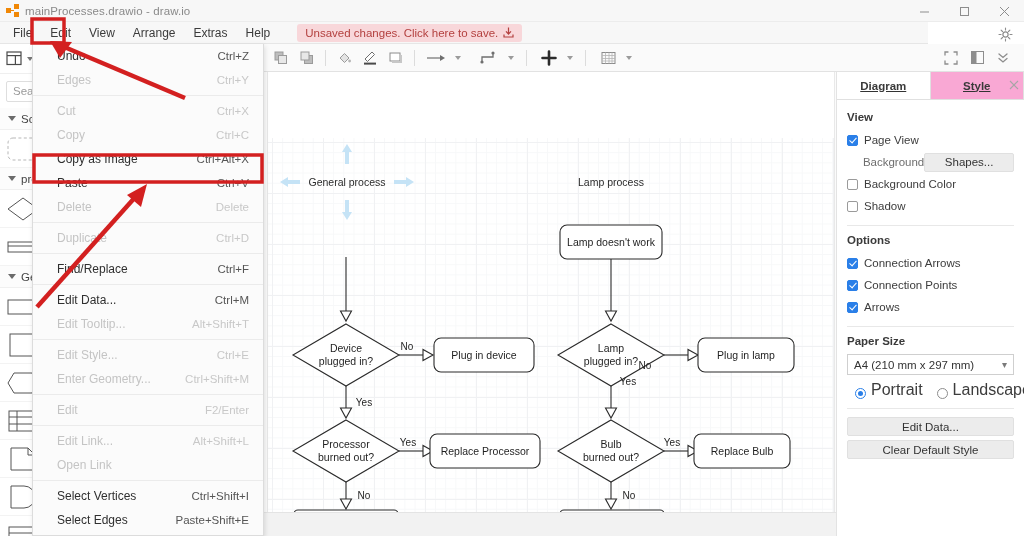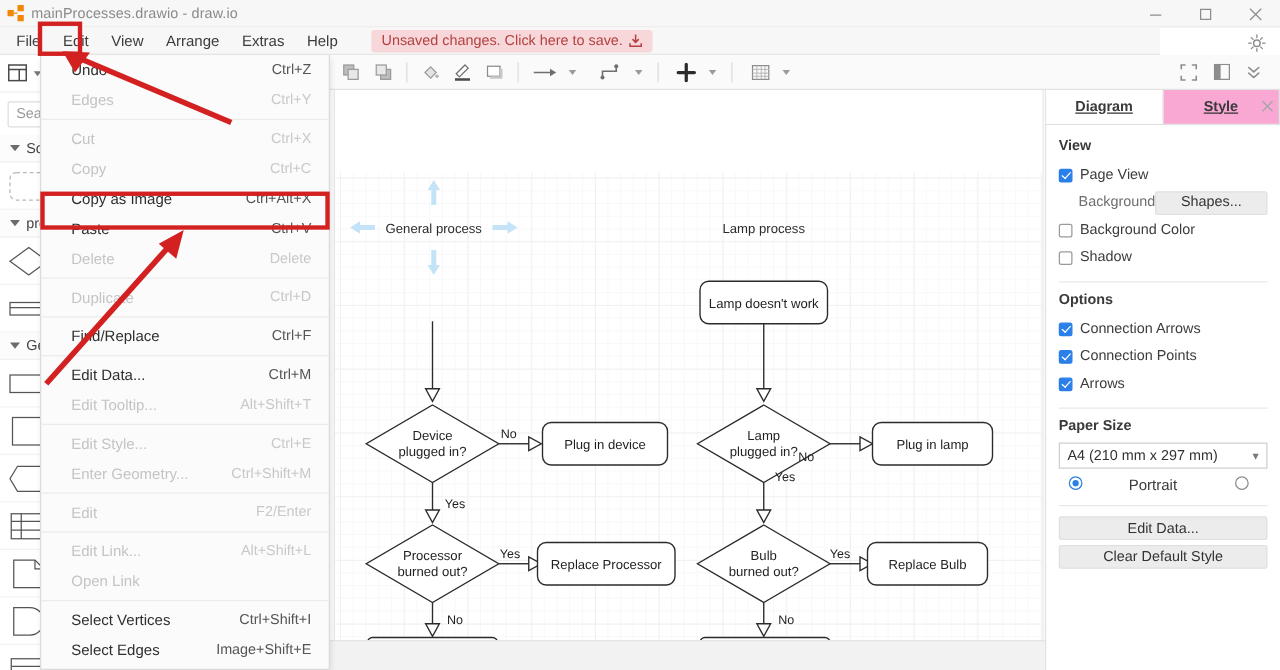--- a/index.html
+++ b/index.html
@@ -165,21 +165,21 @@
     font-size:11.5px; color:#333;
   }
   #btn-change { margin-left:auto; width:96px; }
   .rp-sep { height:1px; background:#e8e8e8; margin:9px 0 8px 0; }
   #paper-select {
     width:100%; height:21px; border:1px solid #cfcfcf; background:#fff;
     font-size:11.5px; color:#333; display:flex; align-items:center;
     padding: 0 6px; position:relative; margin-bottom:6px;
   }
   #paper-select .chev { margin-left:auto; color:#7a7a7a; font-size:10px; }
-  .orient-row { display:flex; align-items:flex-start; font-size:12px; color:#3c3c3c; padding-left:8px;gap:32px; }
+  .orient-row { display:flex; align-items:flex-end; font-size:16px; color:#3c3c3c; padding-left:8px; }
   .orient-row .rad:nth-of-type(2){ margin-left:14px; }
   .rp-fullbtn { width:100%; margin-bottom:4px; }
 
   
   #annot { position:absolute; left:0; top:0; width:1024px; height:536px; pointer-events:none; }
 
   
   #editmenu {
     position:absolute; left:32px; top:44px; width:232px; height:492px;
     background:#fbfbfb; border:1px solid #dcdcdc; border-top:none;
@@ -674,21 +674,21 @@
     <span>Open Link</span>
     <span class="sc"></span>
     </div>
   <div class="mdiv"></div>
   <div class="mi">
     <span>Select Vertices</span>
     <span class="sc">Ctrl+Shift+I</span>
     </div>
   <div class="mi">
     <span>Select Edges</span>
-    <span class="sc">Image+Shift+E</span>
+    <span class="sc">Paste+Shift+E</span>
     </div>
   <div class="mi">
     
     </div>
 
 </div>
 
 <svg id="annot" viewBox="0 0 1024 536">
 
   <rect x="32" y="19" width="32" height="24" fill="none" stroke="#d32020" stroke-width="3.5"></rect>

